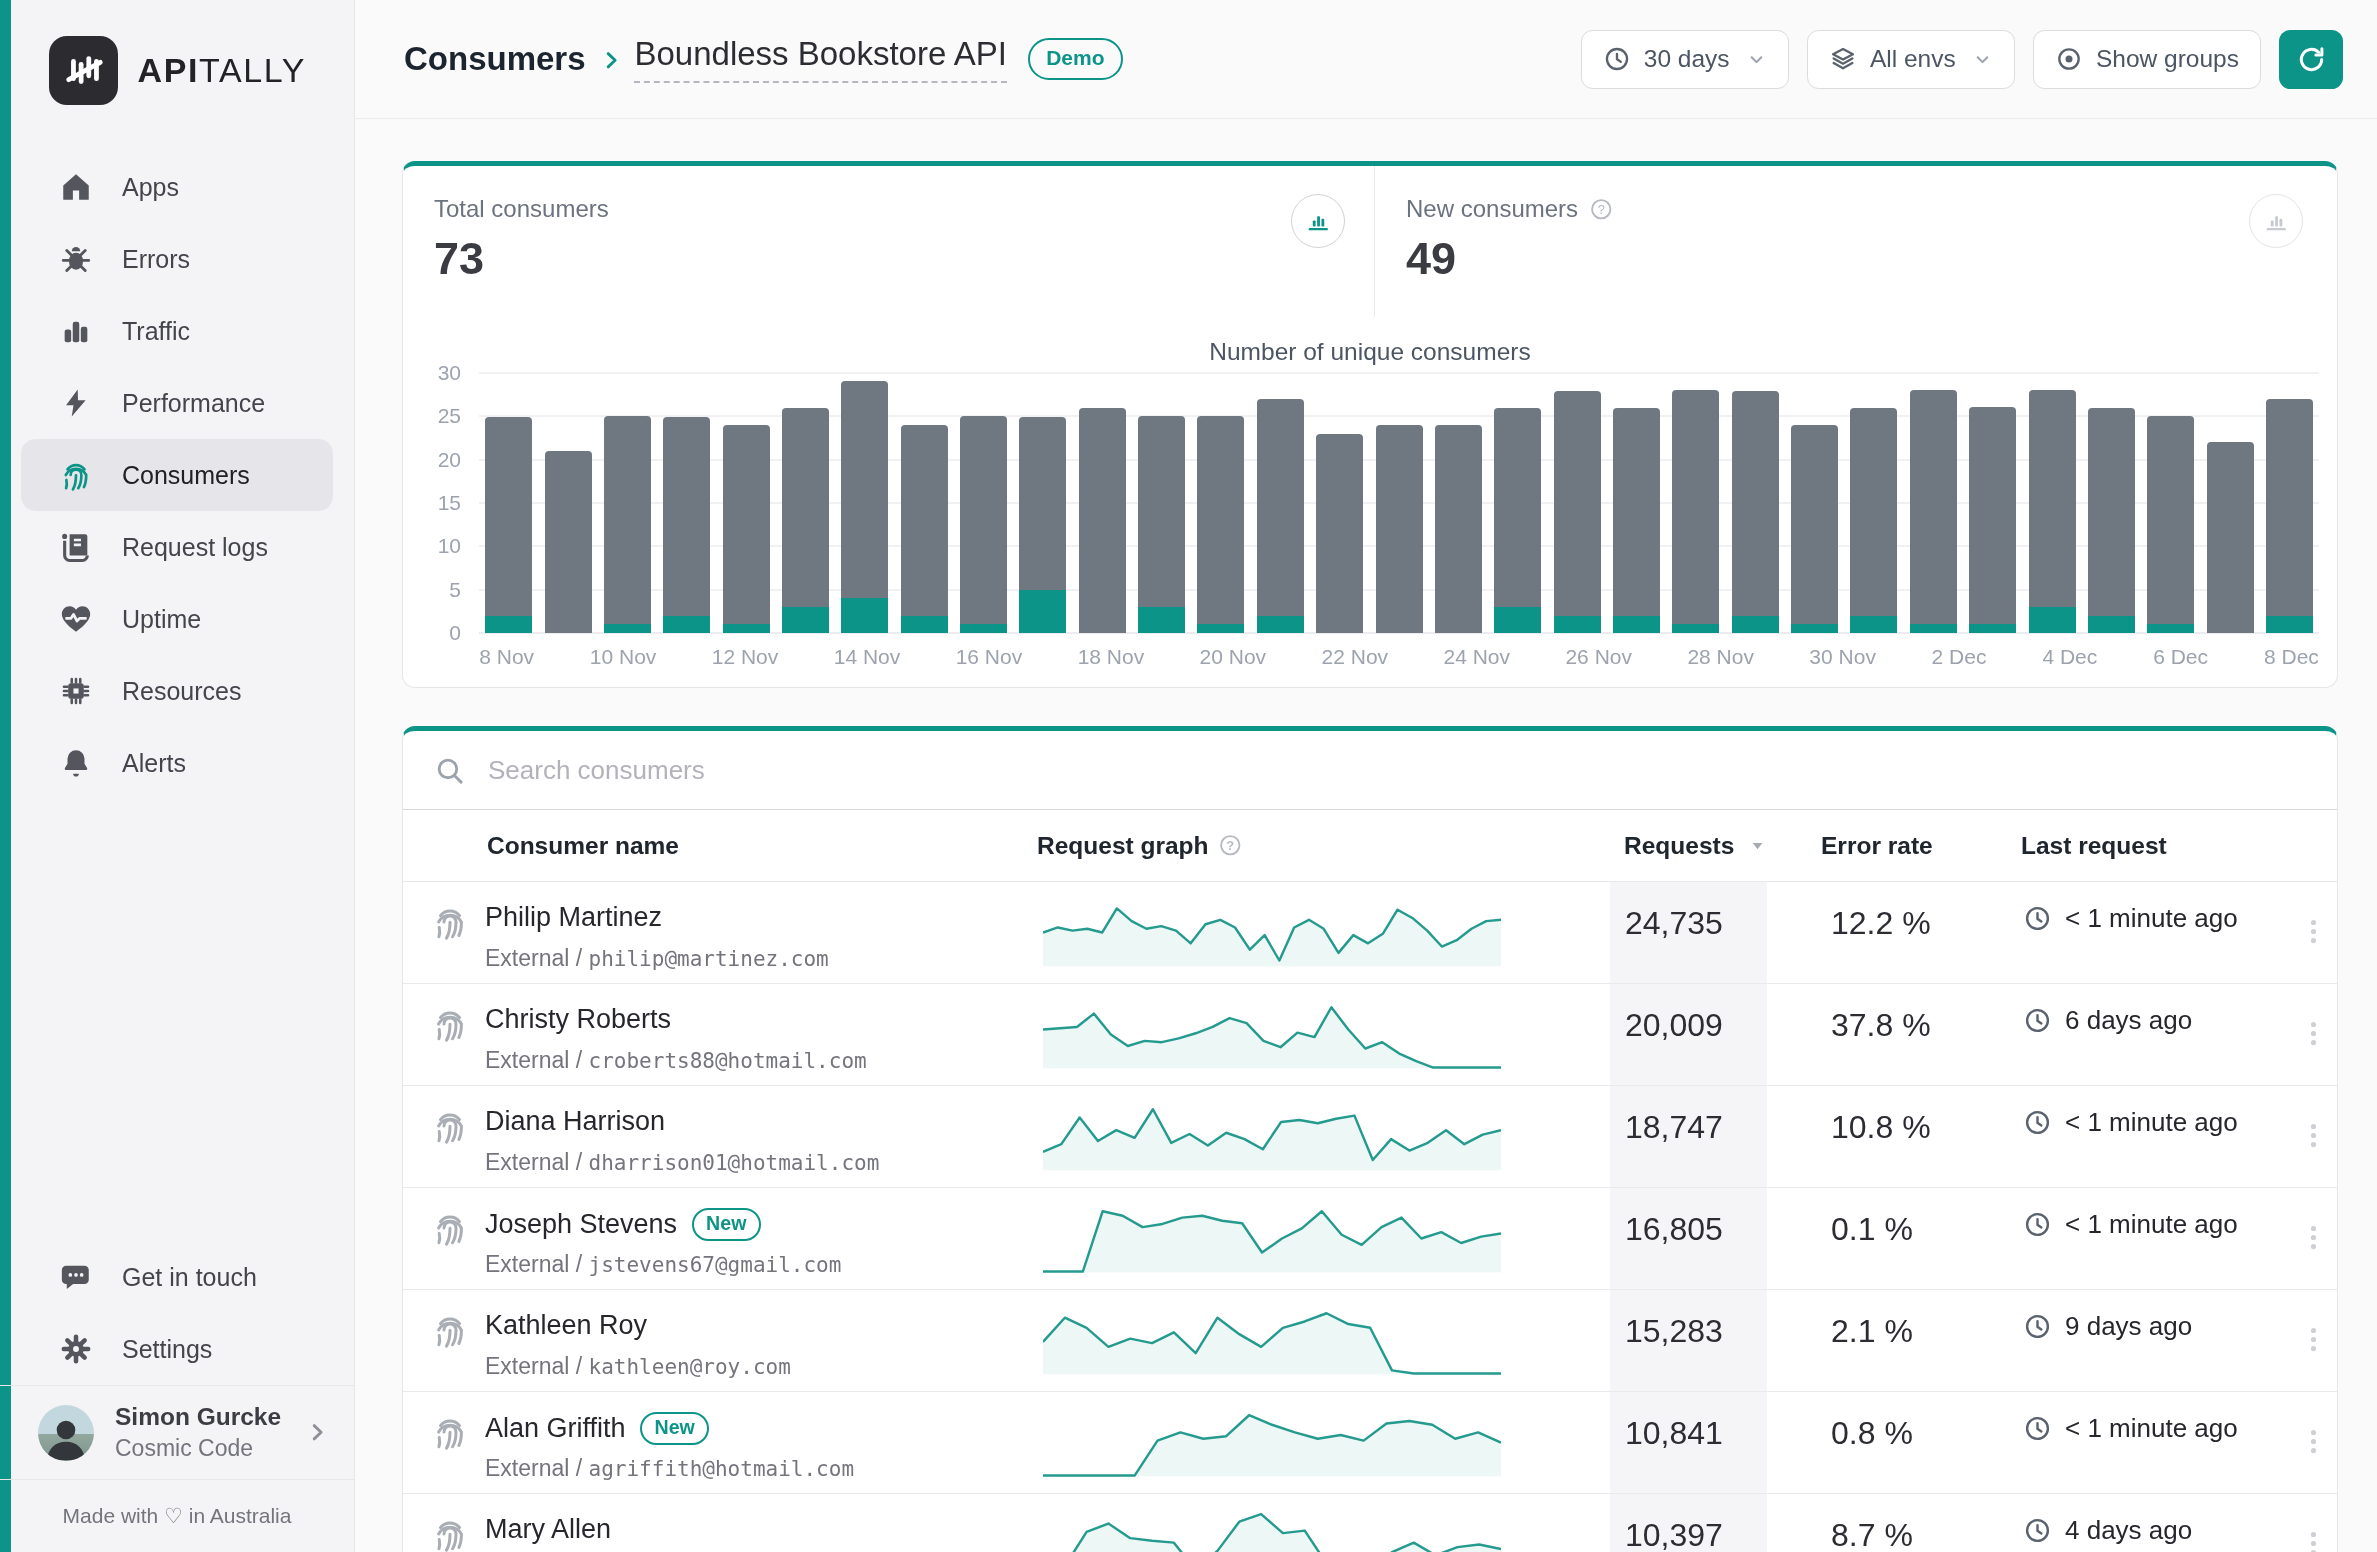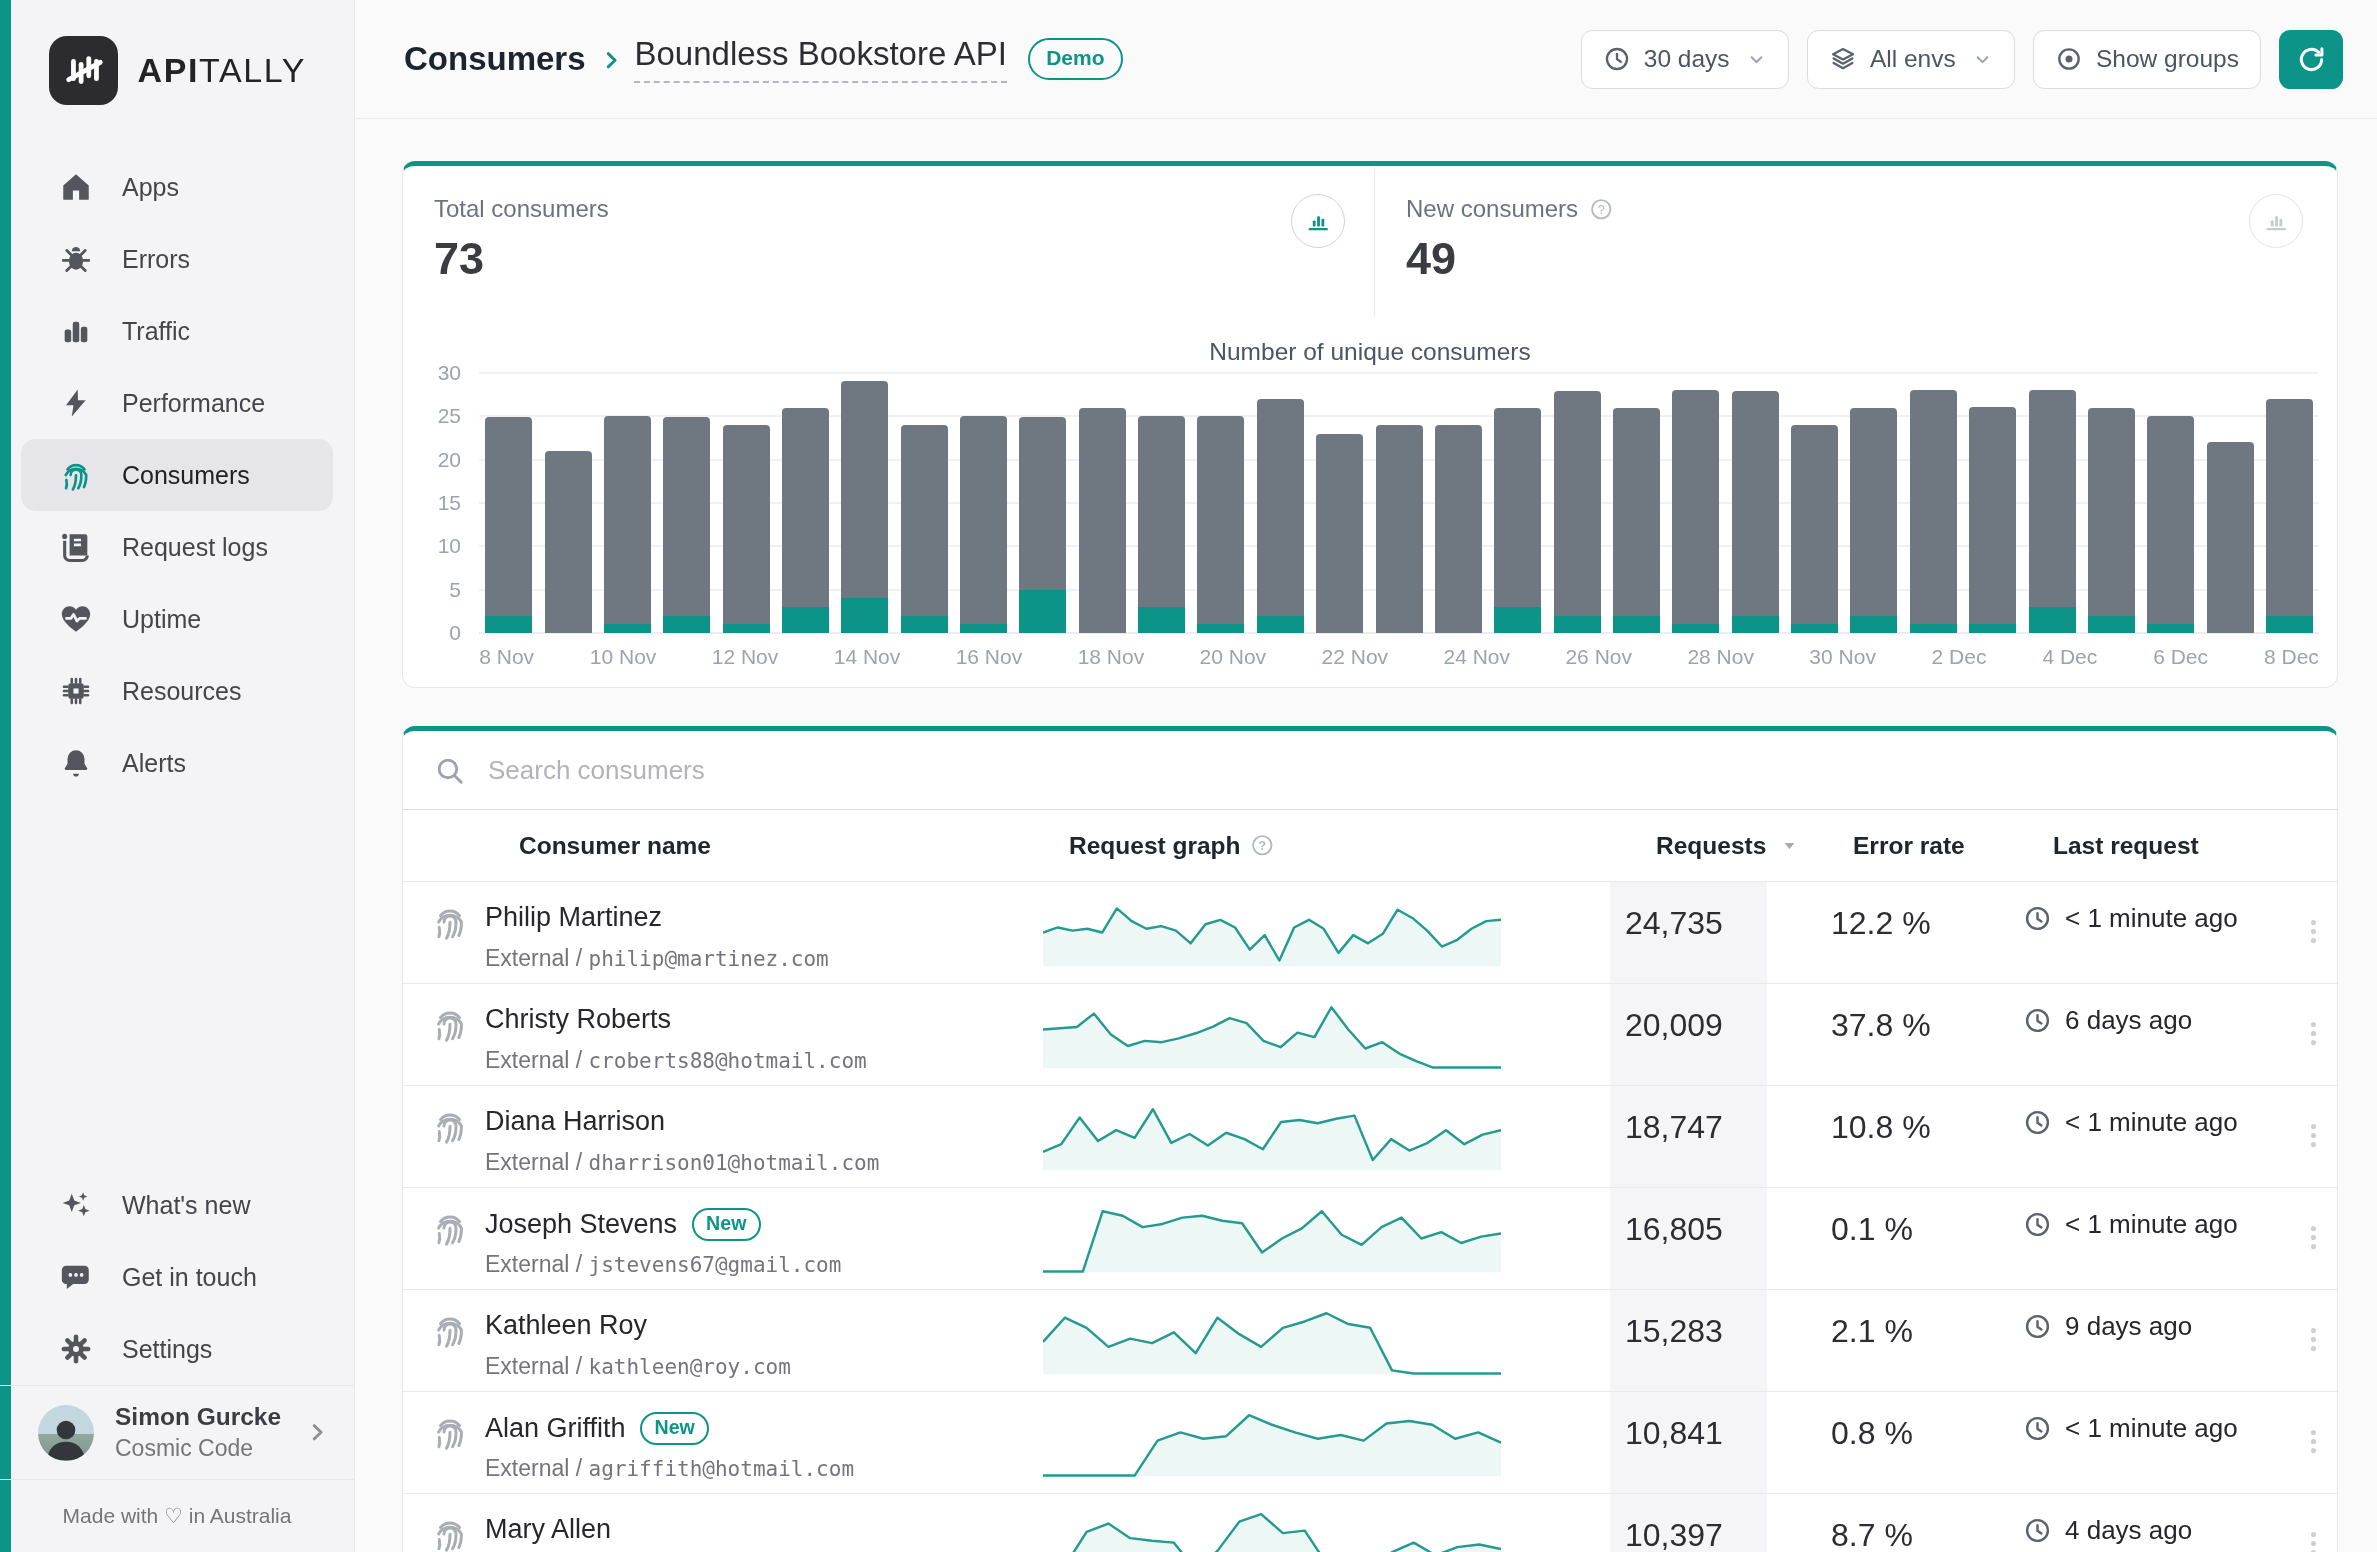--- a/index.html
+++ b/index.html
@@ -95,21 +95,21 @@
   
   .table-card { margin-top:38px; height:874px; border-radius:13px 13px 0 0; overflow:hidden; }
   .search-row { height:79px; display:flex; align-items:center; gap:21px; padding-left:31px;
     border-bottom:1.6px solid #d8d8dd; }
   .search-row .ic { width:31px; height:31px; color:#9ca3af; flex:none; }
   .search-input { flex:1; border:none; outline:none; background:transparent;
     font-size:26px; color:#3f3f46; font-family:"Liberation Sans",sans-serif; }
   .search-input::placeholder { color:#b2b2ba; }
   .thead { height:72px; position:relative; border-bottom:1.6px solid #e8e8eb;
     font-size:24.5px; font-weight:700; color:#20262e; }
-  .th { position:absolute; top:0; height:100%; display:flex; align-items:center; gap:9.8px;margin-left:32px; }
+  .th { position:absolute; top:0; height:100%; display:flex; align-items:center; gap:9.8px; }
   .th-name { left:84px; } .th-graph { left:634px; } .th-req { left:1221px; }
   .th-err { left:1418px; } .th-last { left:1618px; }
   .sort-ic { width:23px; height:23px; color:#a7abb1; margin-left:1.6px; }
   .tbody { position:relative; }
   .sort-band { position:absolute; left:1207px; width:157px; top:0; bottom:0; background:#f5f5f7; }
   .trow { position:relative; height:102px; border-bottom:1.6px solid #eaeaed; }
   .row-fp { position:absolute; left:28px; top:21px; width:38px; height:38px; color:#a9aeb5; }
   .row-nameline { position:absolute; left:82px; top:19.6px; display:flex; align-items:center; gap:14.7px; }
   .row-name { font-size:27px; color:#26262c; }
   .new-badge { border:2.5px solid #0d9488; color:#0d9488; border-radius:816px;
@@ -341,26 +341,20 @@
 
   <div class="nav-item">
     <svg class="ic nav-ic" viewBox="0 0 42 42" width="34" height="34">
           <use href="#i-bell"></use>
         </svg>
     <span class="nav-label">Alerts</span>
   </div>
 </nav>
   <div class="sidebar-bottom">
     <nav id="nav-util">
-  <div class="nav-item">
-    <svg class="ic nav-ic" viewBox="0 0 42 42" width="34" height="34">
-            <use href="#i-spark"></use>
-          </svg>
-    <span class="nav-label">What's new</span>
-  </div>
 
   <div class="nav-item">
     <svg class="ic nav-ic" viewBox="0 0 42 42" width="34" height="34">
             <use href="#i-chat"></use>
           </svg>
     <span class="nav-label">Get in touch</span>
   </div>
 
   <div class="nav-item">
     <svg class="ic nav-ic" viewBox="0 0 42 42" width="34" height="34">

